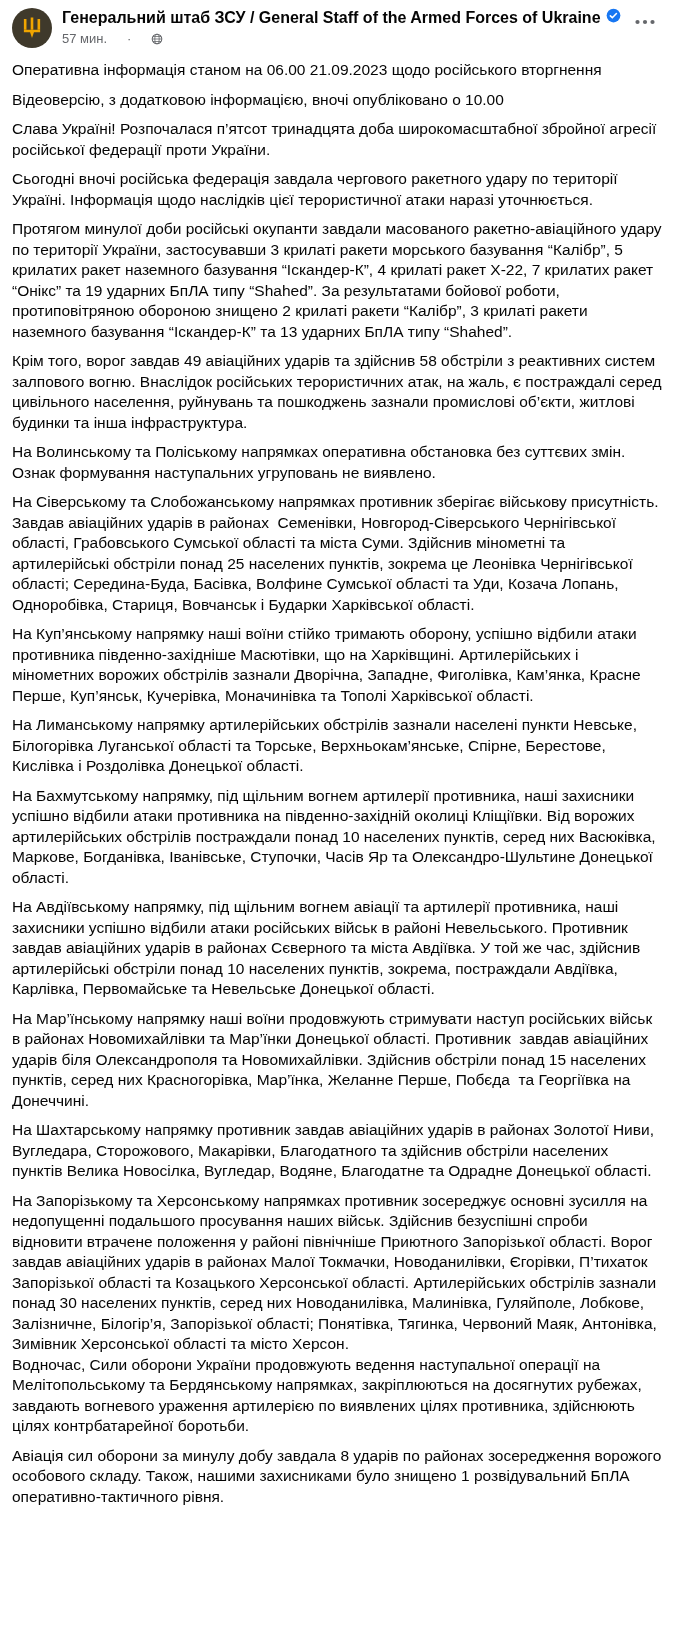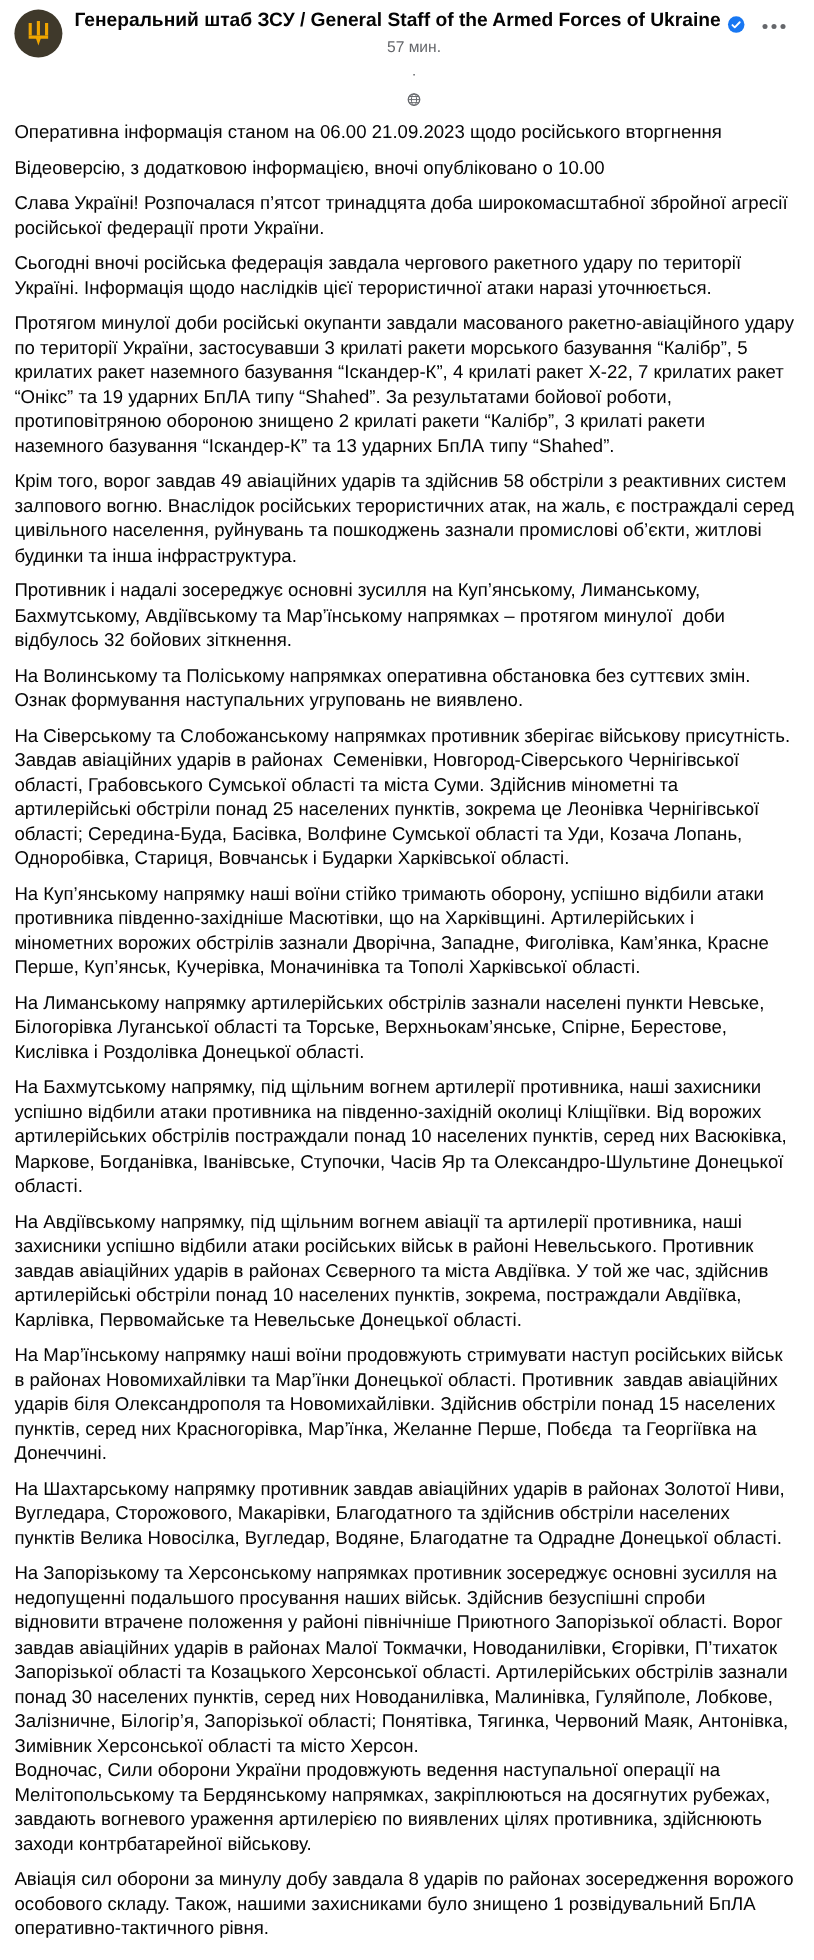--- a/index.html
+++ b/index.html
@@ -4,24 +4,24 @@
 <style>
   html,body{margin:0;padding:0;background:#ffffff;}
   body{width:678px;font-family:"Liberation Sans",sans-serif;-webkit-font-smoothing:antialiased;}
   .post{width:678px;background:#ffffff;}
 
   
   .post-header{display:flex;align-items:flex-start;padding:8px 10px 2px 12px;}
   .avatar{width:40px;height:40px;border-radius:50%;background:#3f392b;display:flex;
           align-items:center;justify-content:center;flex-shrink:0;cursor:pointer;overflow:hidden;}
   .header-text{margin-left:10px;flex:1;min-width:0;}
-  .page-name-row{display:flex;align-items:flex-end;gap:5px;line-height:20px;}
+  .page-name-row{display:flex;align-items:flex-start;gap:5px;line-height:20px;}
   .page-name{font-size:16px;font-weight:700;color:#050505;cursor:pointer;white-space:nowrap;}
   .verified{display:inline-flex;align-items:center;flex-shrink:0;}
-  .meta-row{display:flex;align-items:center;gap:8px;font-size:13px;color:#65676b;margin-top:3px;flex-direction:column;}
+  .meta-row{display:flex;align-items:center;gap:20px;font-size:13px;color:#65676b;margin-top:3px;}
   .meta-row .timestamp{cursor:pointer;}
   .meta-row .dot{color:#65676b;}
   .more-btn{margin-left:auto;padding:10px 12px 6px 6px;cursor:pointer;display:flex;align-items:center;color:#65676b;}
 
   
   .post-body{padding:10px 16px 14px 12px;font-size:15.5px;line-height:20.5px;color:#050505;}
   .para{margin:0 0 9px 0;white-space:pre-wrap;word-wrap:break-word;}
   .para.tight{margin-top:-9px;}
   .para:last-child{margin-bottom:0;}
 </style>
@@ -80,27 +80,26 @@
 
   </div>
 
   <div class="post-body" id="post-body">
       <div class="para">Оперативна інформація станом на 06.00 21.09.2023 щодо російського вторгнення</div>
       <div class="para">Відеоверсію, з додатковою інформацією, вночі опубліковано о 10.00</div>
       <div class="para">Слава Україні! Розпочалася п’ятсот тринадцята доба широкомасштабної збройної агресії російської федерації проти України.</div>
       <div class="para">Сьогодні вночі російська федерація завдала чергового ракетного удару по території Україні. Інформація щодо наслідків цієї терористичної атаки наразі уточнюється.</div>
       <div class="para">Протягом минулої доби російські окупанти завдали масованого ракетно-авіаційного удару по території України, застосувавши 3 крилаті ракети морського базування “Калібр”, 5 крилатих ракет наземного базування “Іскандер-К”, 4 крилаті ракет Х-22, 7 крилатих ракет “Онікс” та 19 ударних БпЛА типу “Shahed”. За результатами бойової роботи, протиповітряною обороною знищено 2 крилаті ракети “Калібр”, 3 крилаті ракети наземного базування “Іскандер-К” та 13 ударних БпЛА типу “Shahed”.</div>
       <div class="para">Крім того, ворог завдав 49 авіаційних ударів та здійснив 58 обстріли з реактивних систем залпового вогню. Внаслідок російських терористичних атак, на жаль, є постраждалі серед цивільного населення, руйнувань та пошкоджень зазнали промислові об’єкти, житлові будинки та інша інфраструктура.</div>
-      <div class="para">Противник і надалі зосереджує основні зусилля на Куп’янському, Лиманському, Бахмутському, Авдіївському та Мар’їнському напрямках – протягом минулої  доби відбулось 32 бойових зіткнення.</div>
       <div class="para">На Волинському та Поліському напрямках оперативна обстановка без суттєвих змін. Ознак формування наступальних угруповань не виявлено.</div>
       <div class="para">На Сіверському та Слобожанському напрямках противник зберігає військову присутність. Завдав авіаційних ударів в районах  Семенівки, Новгород-Сіверського Чернігівської області, Грабовського Сумської області та міста Суми. Здійснив мінометні та артилерійські обстріли понад 25 населених пунктів, зокрема це Леонівка Чернігівської області; Середина-Буда, Басівка, Волфине Сумської області та Уди, Козача Лопань, Одноробівка, Стариця, Вовчанськ і Бударки Харківської області.</div>
       <div class="para">На Куп’янському напрямку наші воїни стійко тримають оборону, успішно відбили атаки противника південно-західніше Масютівки, що на Харківщині. Артилерійських і мінометних ворожих обстрілів зазнали Дворічна, Западне, Фиголівка, Кам’янка, Красне Перше, Куп’янськ, Кучерівка, Моначинівка та Тополі Харківської області.</div>
       <div class="para">На Лиманському напрямку артилерійських обстрілів зазнали населені пункти Невське, Білогорівка Луганської області та Торське, Верхньокам’янське, Спірне, Берестове, Кислівка і Роздолівка Донецької області.</div>
       <div class="para">На Бахмутському напрямку, під щільним вогнем артилерії противника, наші захисники успішно відбили атаки противника на південно-західній околиці Кліщіївки. Від ворожих артилерійських обстрілів постраждали понад 10 населених пунктів, серед них Васюківка, Маркове, Богданівка, Іванівське, Ступочки, Часів Яр та Олександро-Шультине Донецької області.</div>
       <div class="para">На Авдіївському напрямку, під щільним вогнем авіації та артилерії противника, наші захисники успішно відбили атаки російських військ в районі Невельського. Противник завдав авіаційних ударів в районах Сєверного та міста Авдіївка. У той же час, здійснив артилерійські обстріли понад 10 населених пунктів, зокрема, постраждали Авдіївка, Карлівка, Первомайське та Невельське Донецької області.</div>
       <div class="para">На Мар’їнському напрямку наші воїни продовжують стримувати наступ російських військ в районах Новомихайлівки та Мар’їнки Донецької області. Противник  завдав авіаційних ударів біля Олександрополя та Новомихайлівки. Здійснив обстріли понад 15 населених пунктів, серед них Красногорівка, Мар’їнка, Желанне Перше, Побєда  та Георгіївка на Донеччині.</div>
       <div class="para">На Шахтарському напрямку противник завдав авіаційних ударів в районах Золотої Ниви, Вугледара, Сторожового, Макарівки, Благодатного та здійснив обстріли населених пунктів Велика Новосілка, Вугледар, Водяне, Благодатне та Одрадне Донецької області.</div>
       <div class="para">На Запорізькому та Херсонському напрямках противник зосереджує основні зусилля на недопущенні подальшого просування наших військ. Здійснив безуспішні спроби відновити втрачене положення у районі північніше Приютного Запорізької області. Ворог завдав авіаційних ударів в районах Малої Токмачки, Новоданилівки, Єгорівки, П’тихаток Запорізької області та Козацького Херсонської області. Артилерійських обстрілів зазнали понад 30 населених пунктів, серед них Новоданилівка, Малинівка, Гуляйполе, Лобкове,  Залізничне, Білогір’я, Запорізької області; Понятівка, Тягинка, Червоний Маяк, Антонівка, Зимівник Херсонської області та місто Херсон.</div>
-      <div class="para tight">Водночас, Сили оборони України продовжують ведення наступальної операції на Мелітопольському та Бердянському напрямках, закріплюються на досягнутих рубежах, завдають вогневого ураження артилерією по виявлених цілях противника, здійснюють заходи контрбатарейної військову.</div>
+      <div class="para tight">Водночас, Сили оборони України продовжують ведення наступальної операції на Мелітопольському та Бердянському напрямках, закріплюються на досягнутих рубежах, завдають вогневого ураження артилерією по виявлених цілях противника, здійснюють цілях контрбатарейної боротьби.</div>
       <div class="para">Авіація сил оборони за минулу добу завдала 8 ударів по районах зосередження ворожого особового складу. Також, нашими захисниками було знищено 1 розвідувальний БпЛА оперативно-тактичного рівня.</div>
     </div>
 
 </div>
 
 </body></html>

